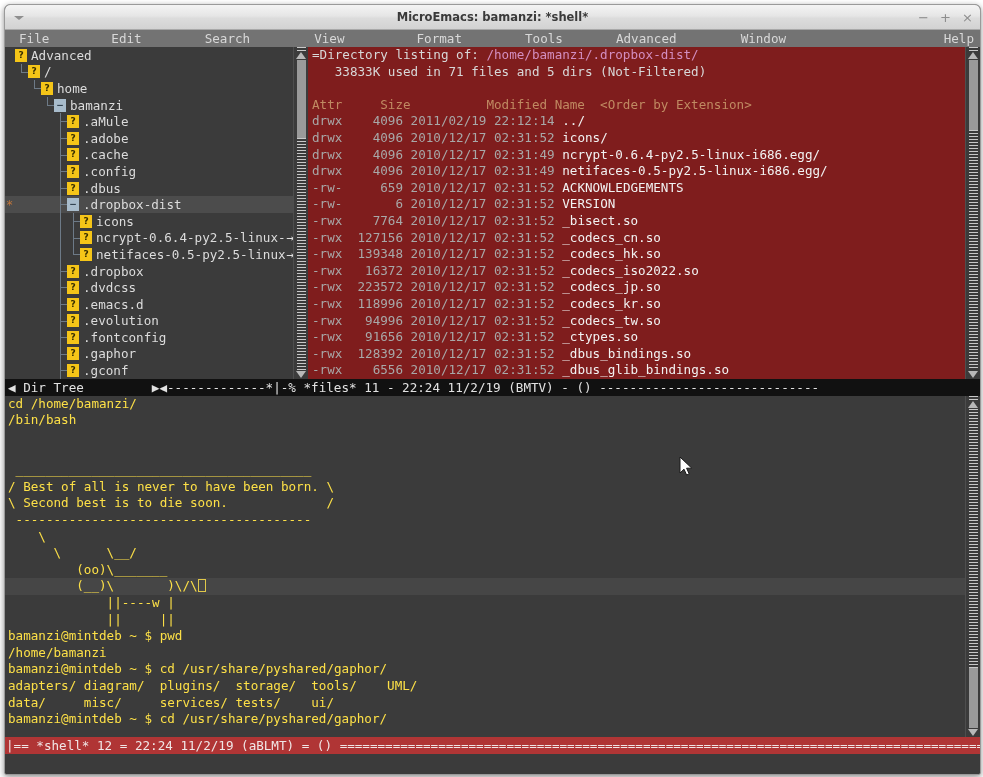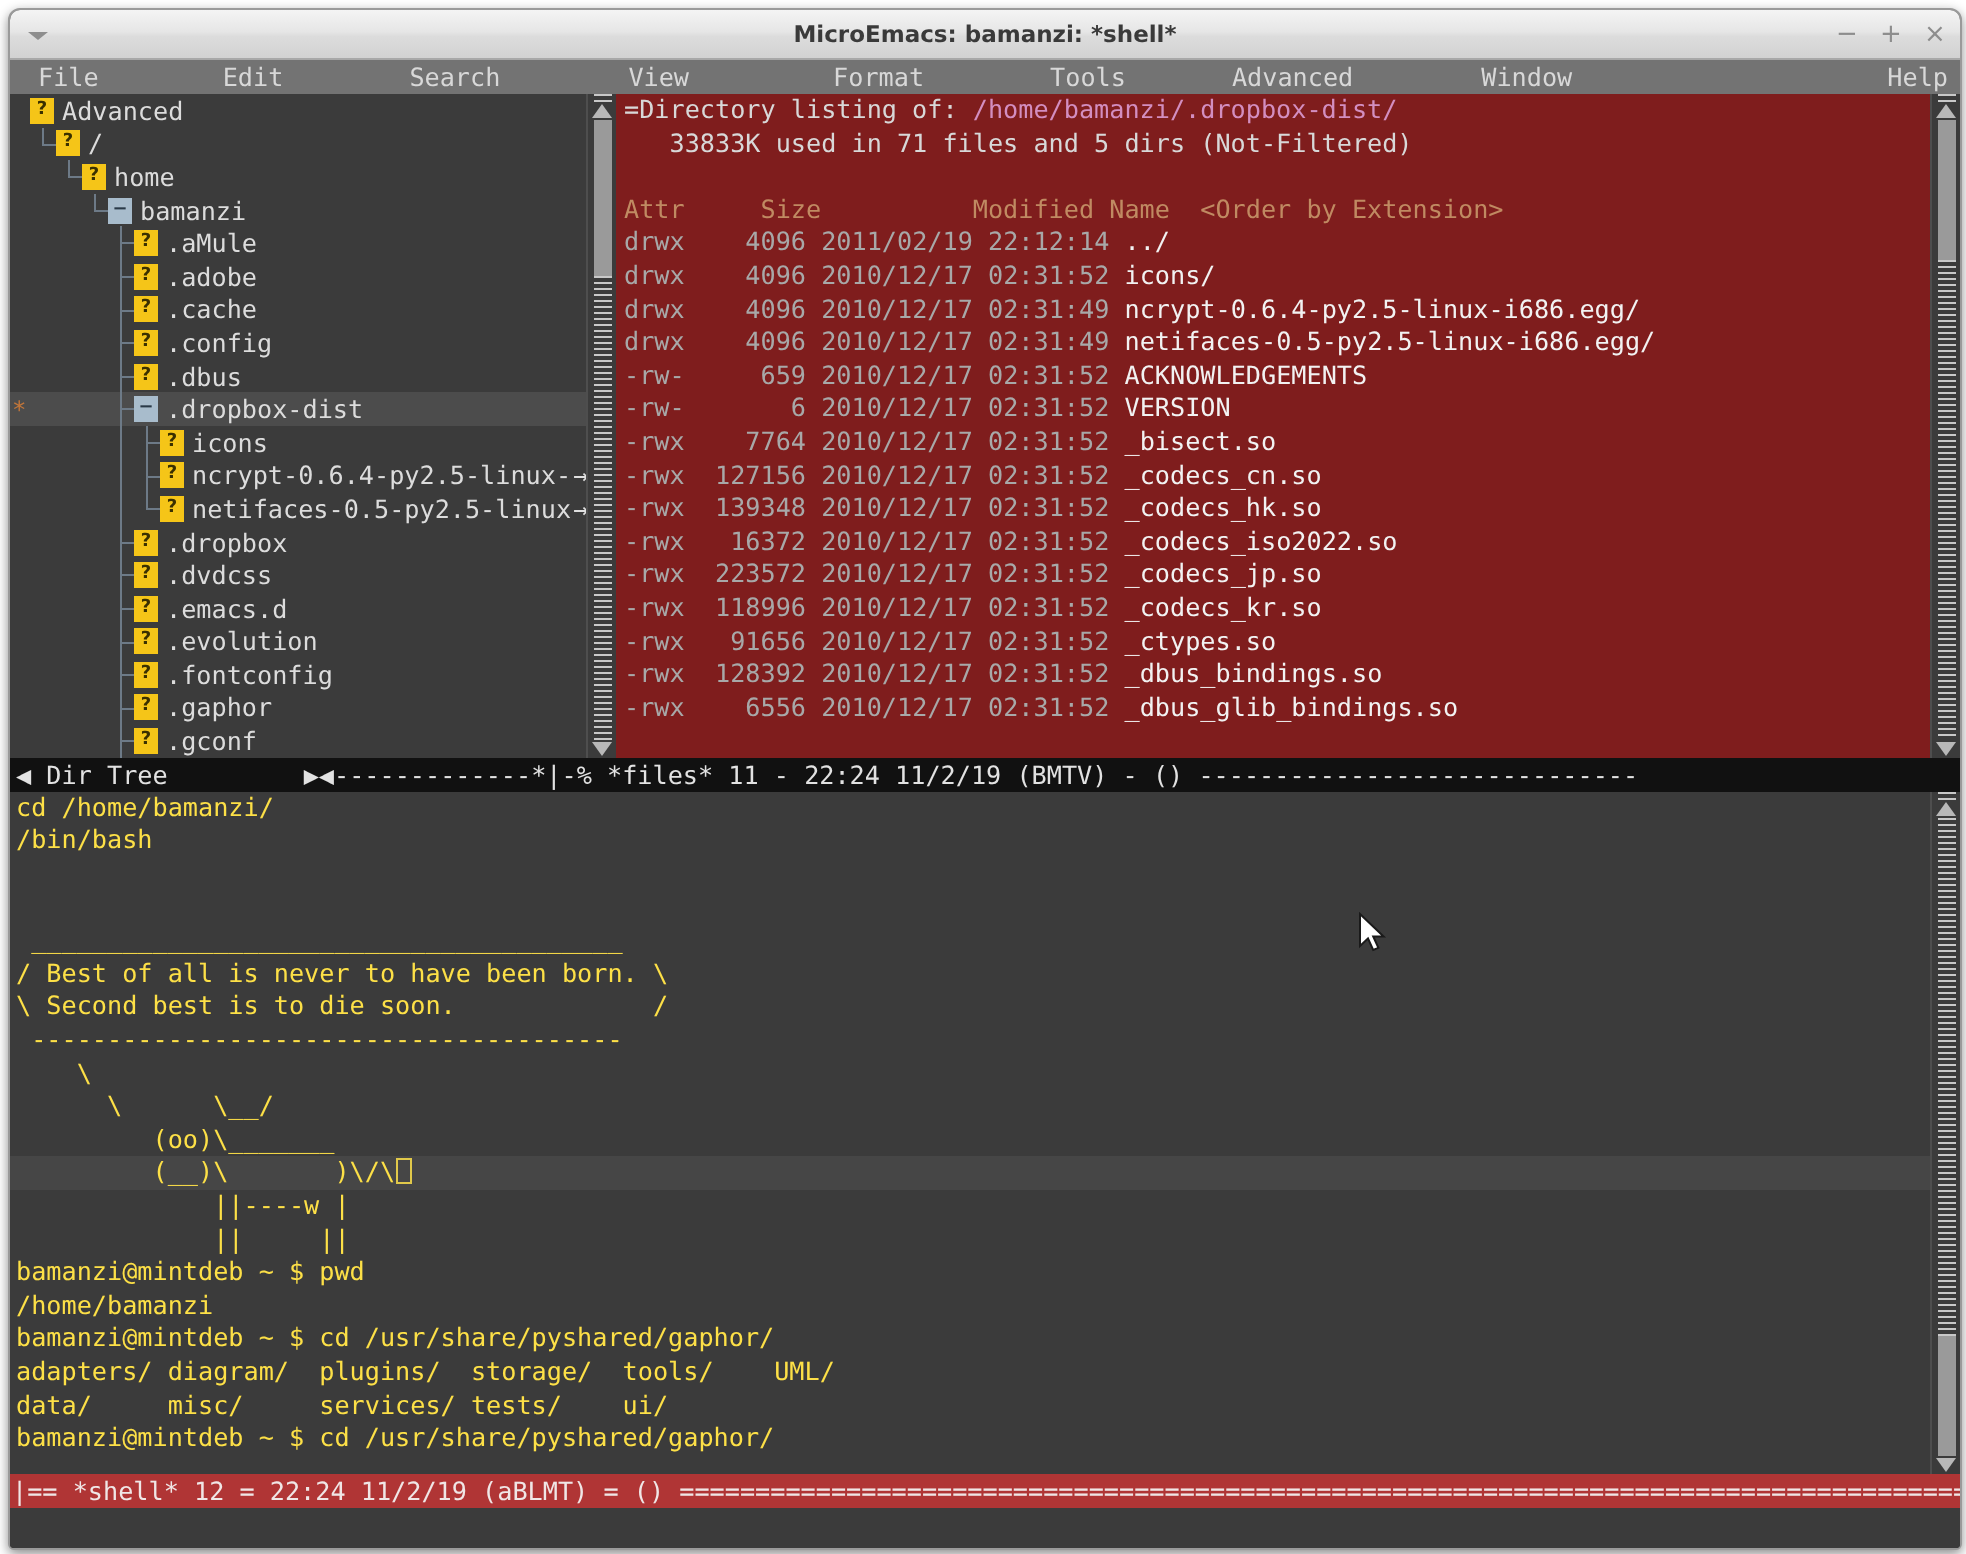--- a/index.html
+++ b/index.html
@@ -291,20 +291,21 @@
             <div class="f-row"><span class="f-dim">drwx </span><span class="f-dim">   4096 </span><span class="f-dim">2010/12/17 02:31:49 </span><span class="f-name">ncrypt-0.6.4-py2.5-linux-i686.egg/</span></div>
             <div class="f-row"><span class="f-dim">drwx </span><span class="f-dim">   4096 </span><span class="f-dim">2010/12/17 02:31:49 </span><span class="f-name">netifaces-0.5-py2.5-linux-i686.egg/</span></div>
             <div class="f-row"><span class="f-dim">-rw- </span><span class="f-dim">    659 </span><span class="f-dim">2010/12/17 02:31:52 </span><span class="f-name">ACKNOWLEDGEMENTS</span></div>
             <div class="f-row"><span class="f-dim">-rw- </span><span class="f-dim">      6 </span><span class="f-dim">2010/12/17 02:31:52 </span><span class="f-name">VERSION</span></div>
             <div class="f-row"><span class="f-dim">-rwx </span><span class="f-dim">   7764 </span><span class="f-dim">2010/12/17 02:31:52 </span><span class="f-name">_bisect.so</span></div>
             <div class="f-row"><span class="f-dim">-rwx </span><span class="f-dim"> 127156 </span><span class="f-dim">2010/12/17 02:31:52 </span><span class="f-name">_codecs_cn.so</span></div>
             <div class="f-row"><span class="f-dim">-rwx </span><span class="f-dim"> 139348 </span><span class="f-dim">2010/12/17 02:31:52 </span><span class="f-name">_codecs_hk.so</span></div>
             <div class="f-row"><span class="f-dim">-rwx </span><span class="f-dim">  16372 </span><span class="f-dim">2010/12/17 02:31:52 </span><span class="f-name">_codecs_iso2022.so</span></div>
             <div class="f-row"><span class="f-dim">-rwx </span><span class="f-dim"> 223572 </span><span class="f-dim">2010/12/17 02:31:52 </span><span class="f-name">_codecs_jp.so</span></div>
             <div class="f-row"><span class="f-dim">-rwx </span><span class="f-dim"> 118996 </span><span class="f-dim">2010/12/17 02:31:52 </span><span class="f-name">_codecs_kr.so</span></div>
+            <div class="f-row"><span class="f-dim">-rwx </span><span class="f-dim">  94996 </span><span class="f-dim">2010/12/17 02:31:52 </span><span class="f-name">_codecs_tw.so</span></div>
             <div class="f-row"><span class="f-dim">-rwx </span><span class="f-dim">  91656 </span><span class="f-dim">2010/12/17 02:31:52 </span><span class="f-name">_ctypes.so</span></div>
             <div class="f-row"><span class="f-dim">-rwx </span><span class="f-dim"> 128392 </span><span class="f-dim">2010/12/17 02:31:52 </span><span class="f-name">_dbus_bindings.so</span></div>
             <div class="f-row"><span class="f-dim">-rwx </span><span class="f-dim">   6556 </span><span class="f-dim">2010/12/17 02:31:52 </span><span class="f-name">_dbus_glib_bindings.so</span></div>
           </div>
       </div>
       <div class="sbar" style="right:0;">
         <div class="sb-top-nub"></div>
         <div class="sb-arrow sb-up"></div>
         <div class="sb-thumb" style="height:70px;"></div>
         <div class="sb-trough"></div>

